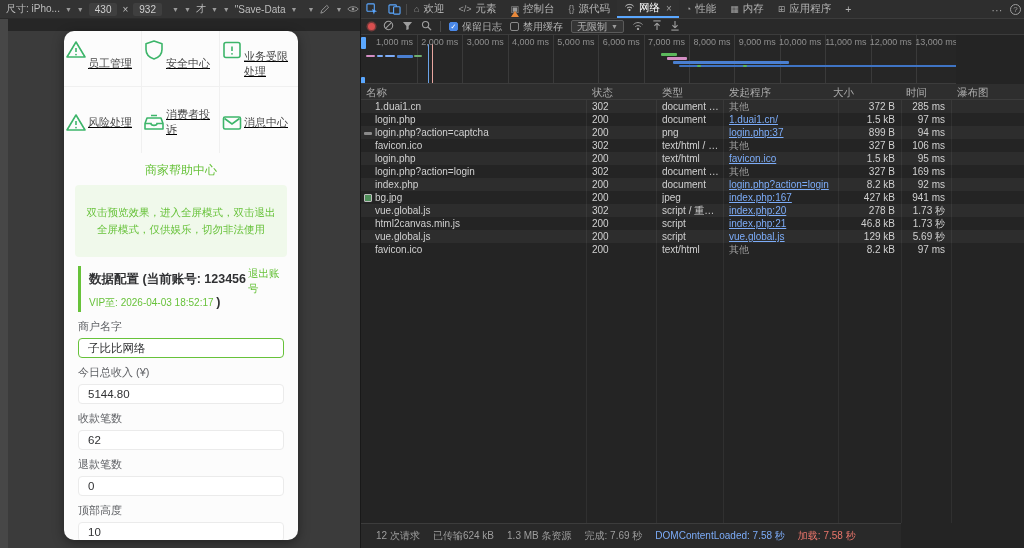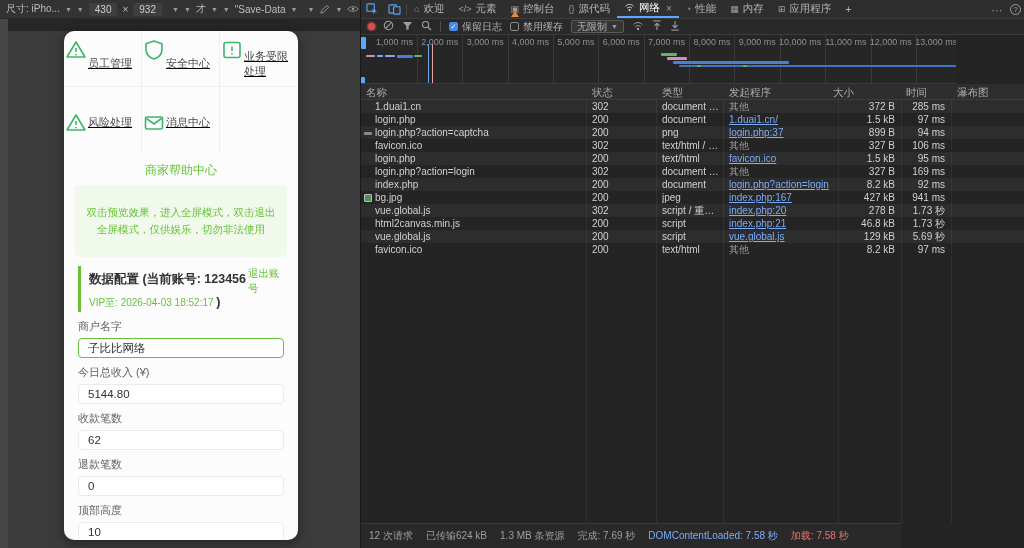--- a/index.html
+++ b/index.html
@@ -109,21 +109,21 @@
   .c-size { left:477px; width:57px; text-align:right; }
   .c-time { left:540px; width:44px; text-align:right; }
   .lnk { color:#7cacf8; text-decoration:underline; }
   .muted { color:#9e9e9e; }
   .thumb { position:absolute; left:3px; top:3px; width:8px; height:8px; border-radius:1px; }
   .thumb.gray { background:#8a8a8a; height:3px; top:6px; }
   .thumb.green { background:#4f8f5a; border:1px solid #bdbdbd; }
 
   #statusbar { left:0; top:523px; width:540px; height:25px; background:#292929;
     border-top:1px solid #3c3c3c; display:flex; align-items:center; gap:13px;
-    padding:0 8px; font-size:10px; color:#9e9e9e; white-space:nowrap; }
+    padding:0 15px; font-size:10px; color:#9e9e9e; white-space:nowrap; }
 </style>
 </head>
 <body>
 
 <div id="stage">
 
   <div id="left-pane" class="abs">
     <div id="emu-toolbar" class="abs">
       <span>尺寸: iPho...</span>
       <span class="caret">▼</span>
@@ -188,20 +188,28 @@
               </svg></span>
             <div class="glabel">业务受限处理</div>
           </div>
           <div class="gcell r2">
             <span class="gicon"><svg width="24" height="24" viewBox="0 0 24 24">
                 <path d="M12 4 L21 19 H3 Z" fill="none" stroke="#3db56a" stroke-width="1.6" stroke-linejoin="round"></path>
                 <path d="M12 10 V14" stroke="#3db56a" stroke-width="1.6"></path>
                 <circle cx="12" cy="16.6" r="0.9" fill="#3db56a"></circle>
               </svg></span>
             <div class="glabel">风险处理</div>
+          </div>
+          <div class="gcell r2">
+            <span class="gicon"><svg width="24" height="24" viewBox="0 0 24 24">
+                <path d="M5 7 H19 L21 12.5 V18 H3 V12.5 Z" fill="none" stroke="#3db56a" stroke-width="1.6" stroke-linejoin="round"></path>
+                <path d="M3 12.5 H9 C9 15 15 15 15 12.5 H21" fill="none" stroke="#3db56a" stroke-width="1.6"></path>
+                <path d="M9 4.5 H15" stroke="#3db56a" stroke-width="1.6"></path>
+              </svg></span>
+            <div class="glabel">消费者投诉</div>
           </div>
           <div class="gcell r2">
             <span class="gicon"><svg width="24" height="24" viewBox="0 0 24 24">
                 <rect x="3.5" y="6" width="17" height="12" rx="1.5" fill="none" stroke="#3db56a" stroke-width="1.6"></rect>
                 <path d="M4.5 7.5 L12 13 L19.5 7.5" fill="none" stroke="#3db56a" stroke-width="1.6"></path>
               </svg></span>
             <div class="glabel">消息中心</div>
           </div>
         </div>
       <div id="card-title">商家帮助中心</div>

